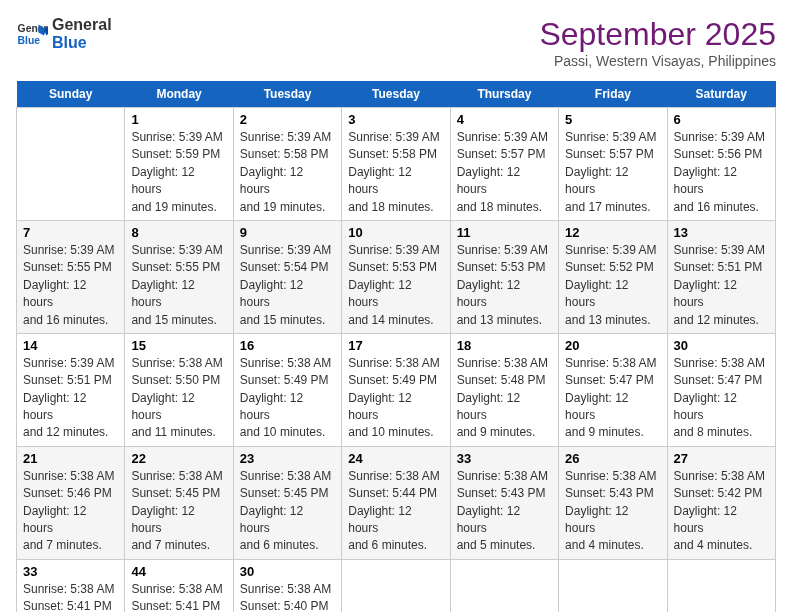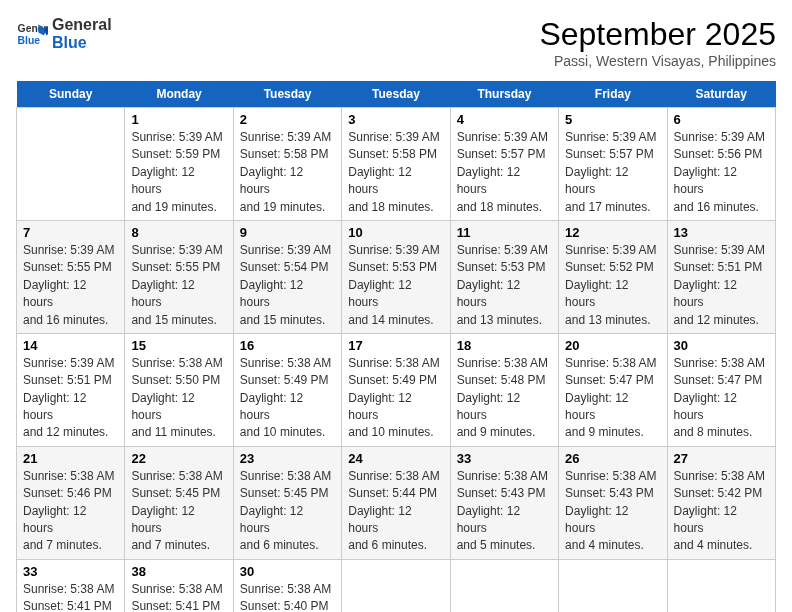--- a/index.html
+++ b/index.html
@@ -24,21 +24,21 @@
     .logo-icon {
       width: 32px;
       height: 32px;
     }
     .title-section {
       text-align: right;
     }
     .month-title {
       font-size: 32px;
       font-weight: normal;
-      color: #000000;
+      color: #701a75;
       text-align: center;
     }
     .location-title {
       font-size: 14px;
       color: #555;
       text-align: right;
     }
     table {
       width: 100%;
       border-collapse: collapse;
@@ -318,21 +318,21 @@
       </tr>
       <tr>
         <td>
           <span class="day-number">33</span>
           <div class="day-info" style="white-space: pre-line;">Sunrise: 5:38 AM
 Sunset: 5:41 PM
 Daylight: 12 hours
 and 3 minutes.</div>
         </td>
         <td>
-          <span class="day-number">38</span>
+          <span class="day-number">44</span>
           <div class="day-info" style="white-space: pre-line;">Sunrise: 5:38 AM
 Sunset: 5:41 PM
 Daylight: 12 hours
 and 2 minutes.</div>
         </td>
         <td>
           <span class="day-number">30</span>
           <div class="day-info" style="white-space: pre-line;">Sunrise: 5:38 AM
 Sunset: 5:40 PM
 Daylight: 12 hours

